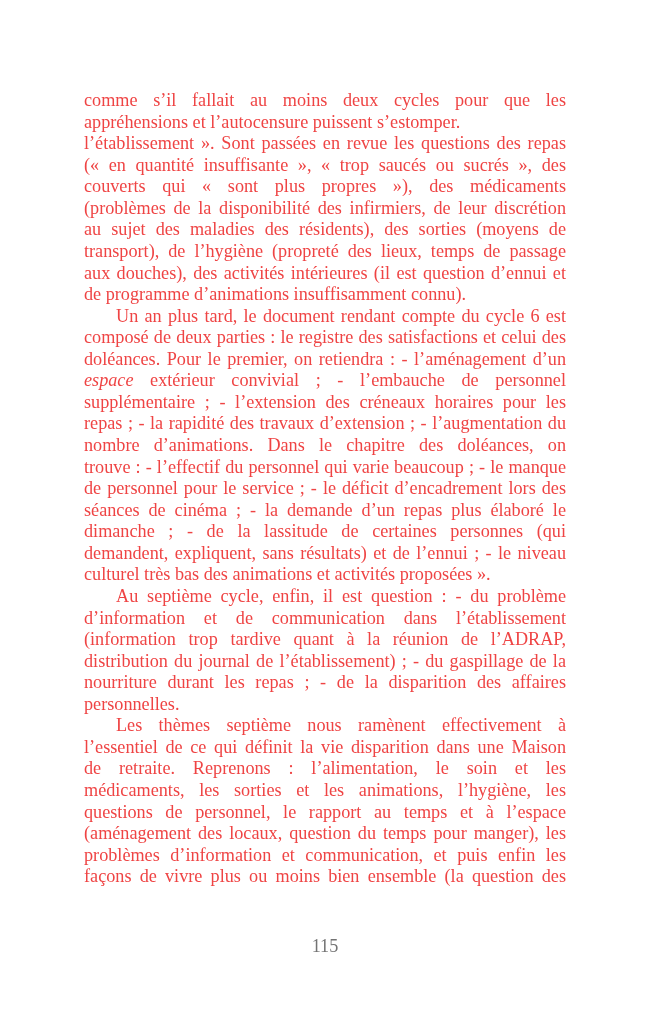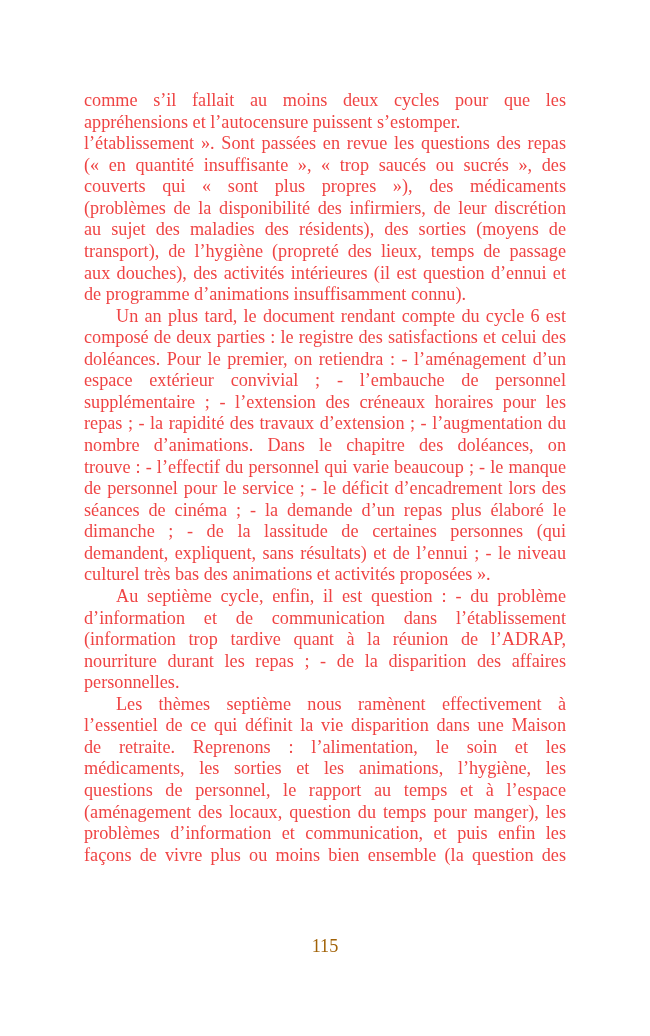--- a/index.html
+++ b/index.html
@@ -16,29 +16,29 @@
   }
   .line {
     display: block;
     height: 21.57px;
     white-space: nowrap;
     text-align: justify;
     text-align-last: justify;
   }
   .line.last { text-align-last: left; }
   .line.indent { padding-left: 32px; }
-  .it { }
+  .it { font-style: italic; }
   .page-number {
     position: absolute;
     left: 0; right: 0;
     top: 936px;
     text-align: center;
     font-family: "Liberation Serif", "DejaVu Serif", serif;
     font-size: 18.2px;
-    color: #a16207;
+    color: #737373;
   }
 </style>
 </head>
 <body>
 
 <div class="page">
   <div>
     <span class="line">comme s’il fallait au moins deux cycles pour que les</span>
     <span class="line last">appréhensions et l’autocensure puissent s’estomper.</span>
   </div>
@@ -64,20 +64,21 @@
     <span class="line">de personnel pour le service ; - le déficit d’encadrement lors des</span>
     <span class="line">séances de cinéma ; - la demande d’un repas plus élaboré le</span>
     <span class="line">dimanche ; - de la lassitude de certaines personnes (qui</span>
     <span class="line">demandent, expliquent, sans résultats) et de l’ennui ; - le niveau</span>
     <span class="line last">culturel très bas des animations et activités proposées ».</span>
   </div>
   <div>
     <span class="line indent">Au septième cycle, enfin, il est question : - du problème</span>
     <span class="line">d’information et de communication dans l’établissement</span>
     <span class="line">(information trop tardive quant à la réunion de l’ADRAP,</span>
+    <span class="line">distribution du journal de l’établissement) ; - du gaspillage de la</span>
     <span class="line">nourriture durant les repas ; - de la disparition des affaires</span>
     <span class="line last">personnelles.</span>
   </div>
   <div>
     <span class="line indent">Les thèmes septième nous ramènent effectivement à</span>
     <span class="line">l’essentiel de ce qui définit la vie disparition dans une Maison</span>
     <span class="line">de retraite. Reprenons : l’alimentation, le soin et les</span>
     <span class="line">médicaments, les sorties et les animations, l’hygiène, les</span>
     <span class="line">questions de personnel, le rapport au temps et à l’espace</span>
     <span class="line">(aménagement des locaux, question du temps pour manger), les</span>

